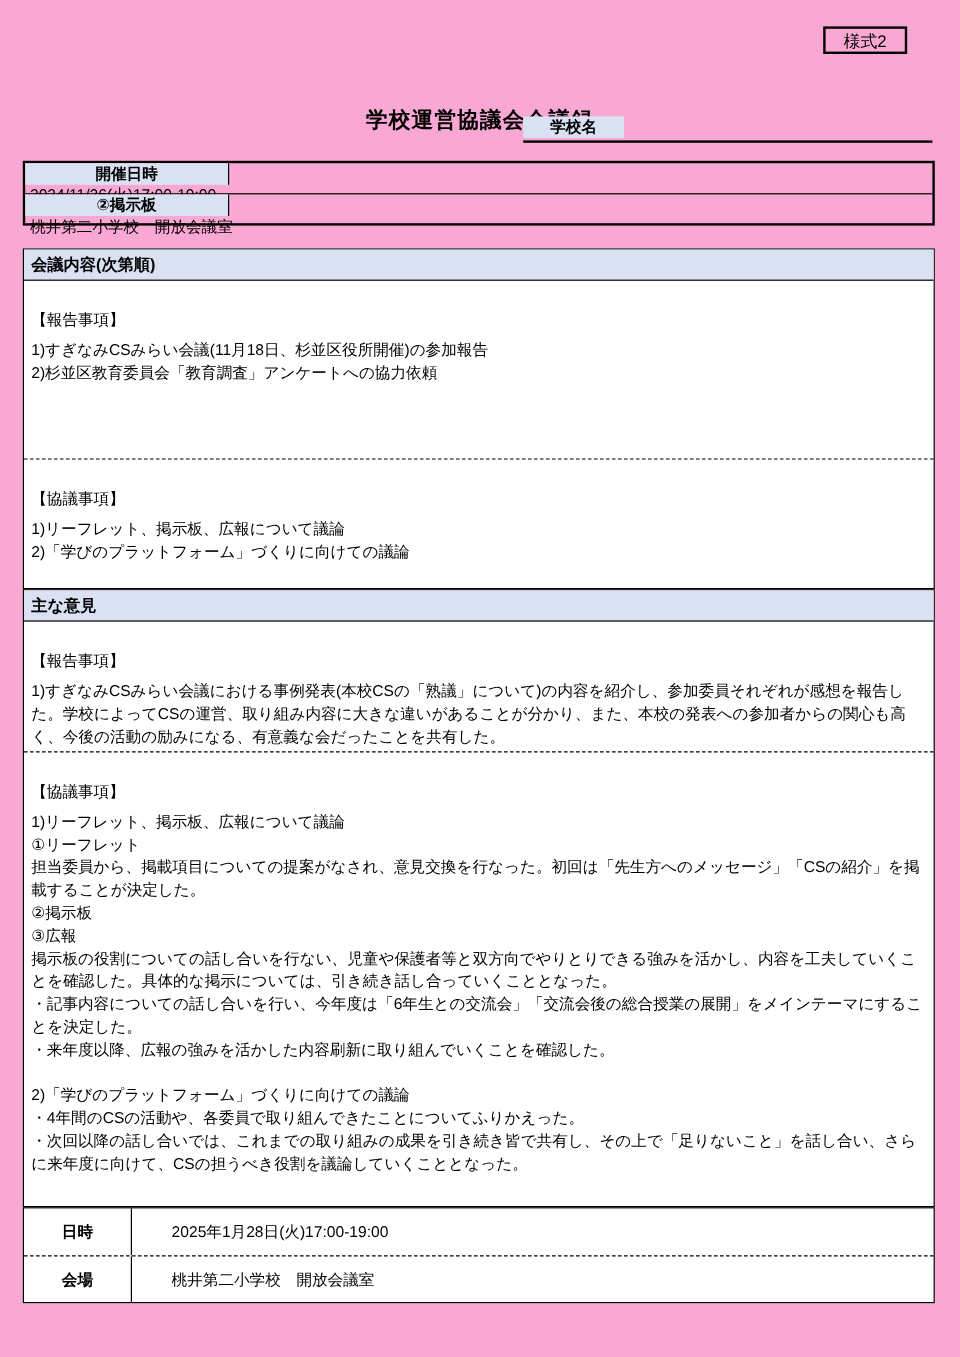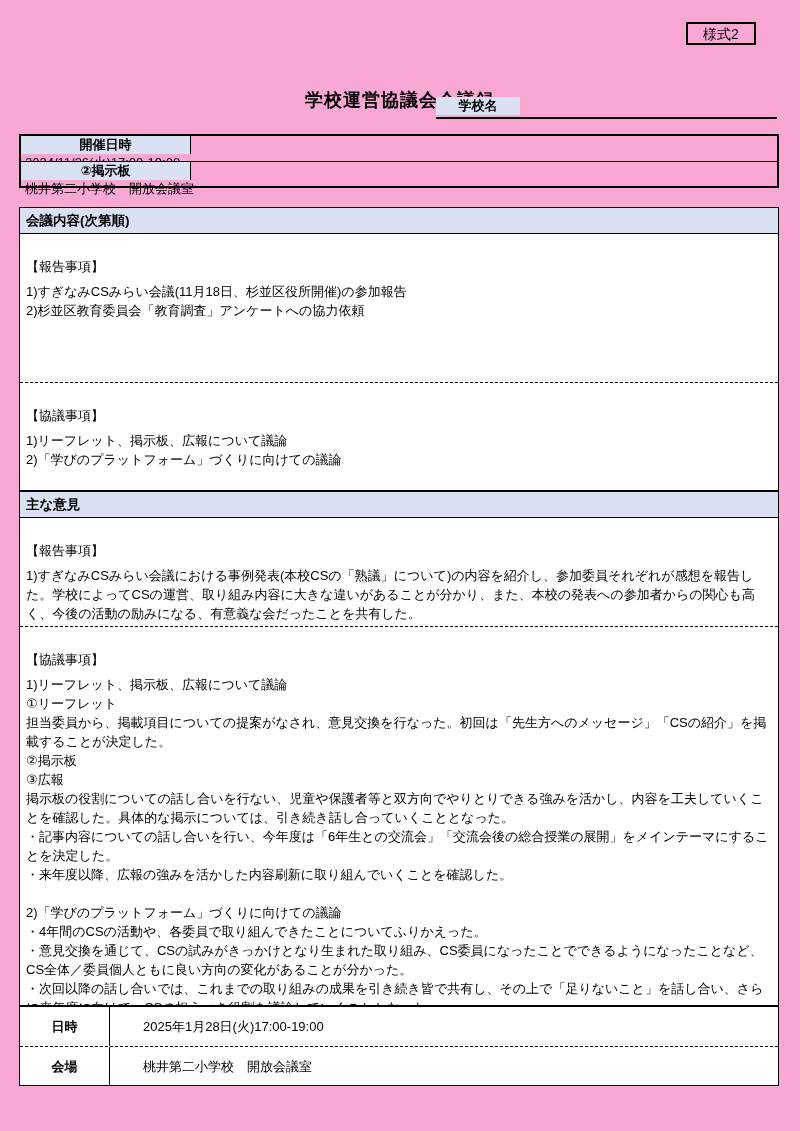--- a/index.html
+++ b/index.html
@@ -150,21 +150,20 @@
         <div class="line">①リーフレット</div>
         <div class="line">担当委員から、掲載項目についての提案がなされ、意見交換を行なった。初回は「先生方へのメッセージ」「CSの紹介」を掲載することが決定した。</div>
         <div class="line">②掲示板</div>
         <div class="line">③広報</div>
         <div class="line">掲示板の役割についての話し合いを行ない、児童や保護者等と双方向でやりとりできる強みを活かし、内容を工夫していくことを確認した。具体的な掲示については、引き続き話し合っていくこととなった。</div>
         <div class="line">・記事内容についての話し合いを行い、今年度は「6年生との交流会」「交流会後の総合授業の展開」をメインテーマにすることを決定した。</div>
         <div class="line">・来年度以降、広報の強みを活かした内容刷新に取り組んでいくことを確認した。</div>
         <div class="line"></div>
         <div class="line">2)「学びのプラットフォーム」づくりに向けての議論</div>
         <div class="line">・4年間のCSの活動や、各委員で取り組んできたことについてふりかえった。</div>
-        <div class="line">・意見交換を通じて、CSの試みがきっかけとなり生まれた取り組み、CS委員になったことでできるようになったことなど、CS全体／委員個人ともに良い方向の変化があることが分かった。</div>
         <div class="line">・次回以降の話し合いでは、これまでの取り組みの成果を引き続き皆で共有し、その上で「足りないこと」を話し合い、さらに来年度に向けて、CSの担うべき役割を議論していくこととなった。</div>
       </div>
     </div>
 
     <div class="boxed next-table">
       <div class="next-row">
         <div class="n-label">日時</div>
         <div class="n-value">2025年1月28日(火)17:00-19:00</div>
       </div>
       <div class="next-row">

